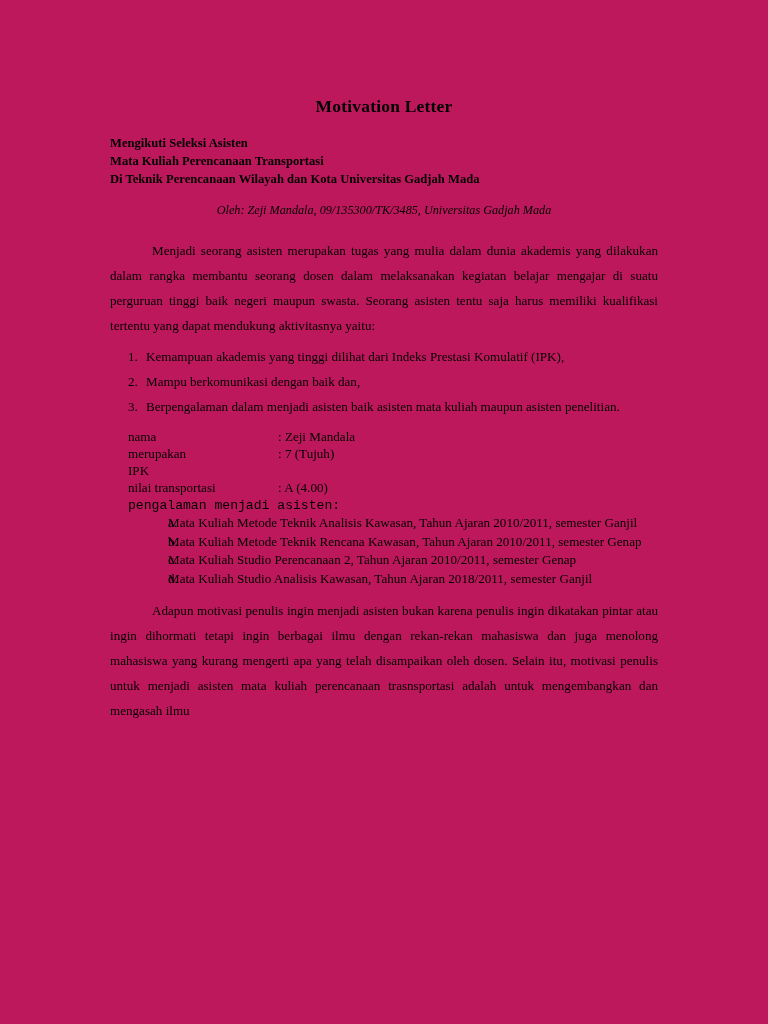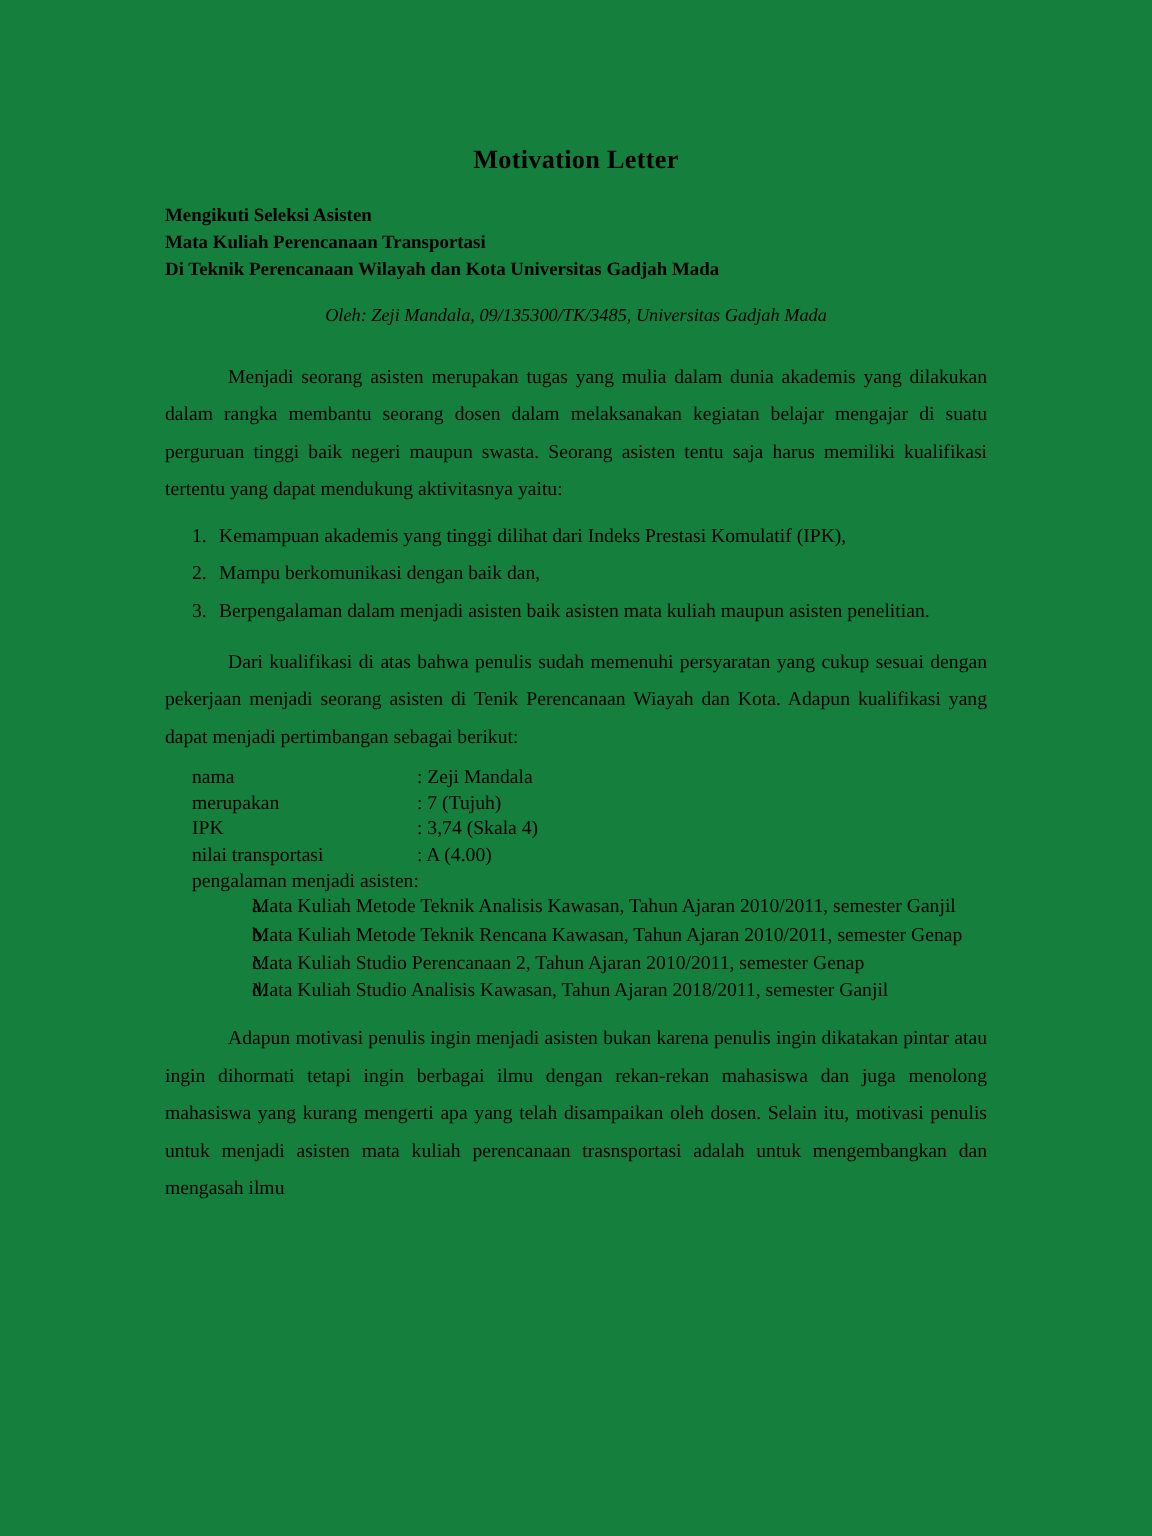--- a/index.html
+++ b/index.html
@@ -12,21 +12,21 @@
     height: 1024px;
     font-family: "Liberation Serif", serif;
     color: #000000;
     overflow: hidden;
   }
   .page {
     box-sizing: border-box;
     width: 768px;
     height: 1024px;
     padding: 96px 110px 0 110px;
-    background: #15803d;
+    background: #be185d;
   }
   .doc-title {
     text-align: center;
     font-weight: bold;
     font-size: 17.5px;
     letter-spacing: 0.2px;
     margin: 0 0 18px 0;
   }
   .subtitle-block {
     text-align: left;
@@ -87,20 +87,21 @@
     flex: 0 0 110px;
   }
   .info-val {
     flex: 1 1 auto;
     margin-left: 40px;
   }
   .exp-label {
     margin: 0 0 0 18px;
     font-size: 13.1px;
     line-height: 1.32;
+    font-family: Liberation Mono, monospace;
   }
   ol.alpha-list {
     list-style: none;
     margin: 0 0 10px 0;
     padding: 0;
   }
   ol.alpha-list > li {
     display: flex;
     font-size: 13.1px;
     line-height: 1.35;
@@ -145,34 +146,32 @@
     <li>
       <span class="marker">2.</span>
       <span class="item-text">Mampu berkomunikasi dengan baik dan,</span>
     </li>
     <li>
       <span class="marker">3.</span>
       <span class="item-text">Berpengalaman dalam menjadi asisten baik asisten mata kuliah maupun asisten penelitian.</span>
     </li>
   </ol>
 
-  <p class="body-par">Dari kualifikasi di atas bahwa penulis sudah memenuhi persyaratan yang cukup sesuai dengan pekerjaan menjadi seorang asisten di Tenik Perencanaan Wiayah dan Kota. Adapun kualifikasi yang dapat menjadi pertimbangan sebagai berikut:</p>
 
   <div class="info-table">
     <div class="info-row">
       <span class="info-key">nama</span>
       <span class="info-val">: Zeji Mandala</span>
     </div>
     <div class="info-row">
       <span class="info-key">merupakan</span>
       <span class="info-val">: 7 (Tujuh)</span>
     </div>
     <div class="info-row">
       <span class="info-key">IPK</span>
-      <span class="info-val">: 3,74 (Skala 4)</span>
     </div>
     <div class="info-row">
       <span class="info-key">nilai transportasi</span>
       <span class="info-val">: A (4.00)</span>
     </div>
   </div>
 
   <div class="exp-label">pengalaman menjadi asisten:</div>
 
   <ol class="alpha-list">

